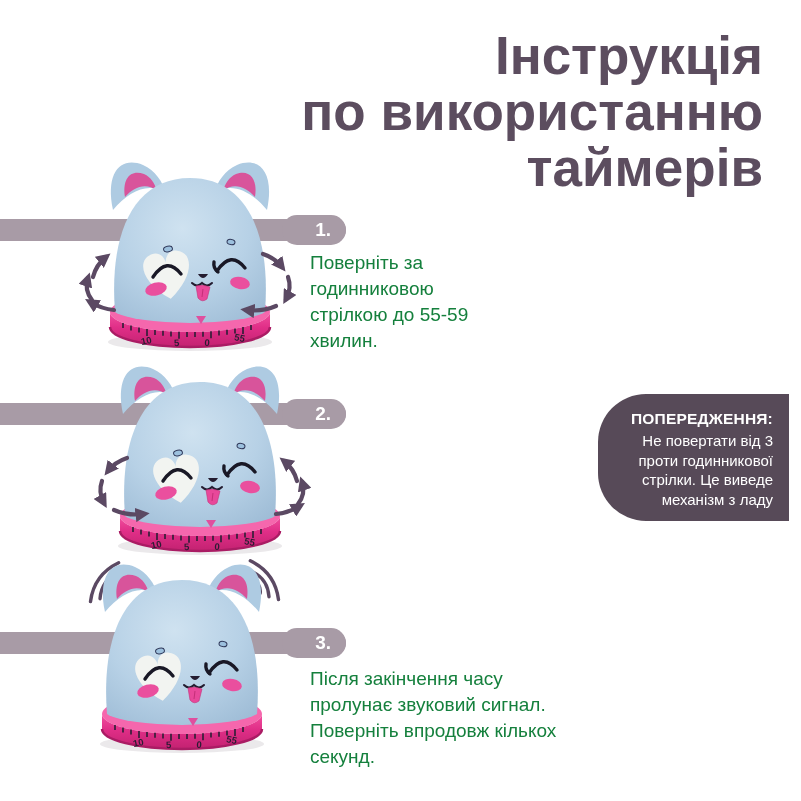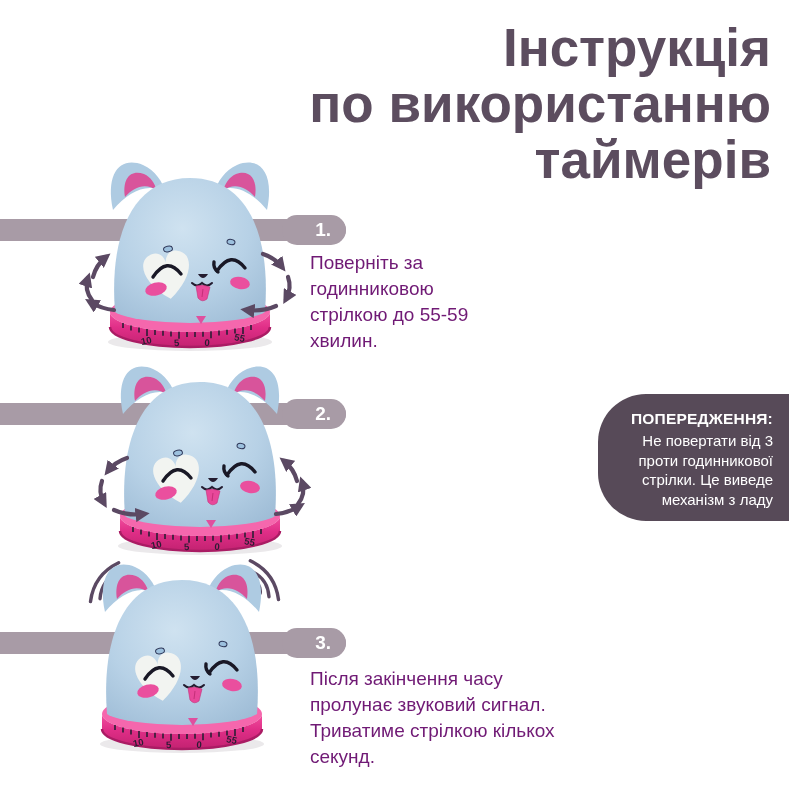--- a/index.html
+++ b/index.html
@@ -3,21 +3,21 @@
 <meta charset="utf-8">
 <style>
   html,body{margin:0;padding:0;}
   body{
     width:801px;height:801px;background:#ffffff;overflow:hidden;
     font-family:"Liberation Sans","DejaVu Sans",sans-serif;
   }
   .page{position:relative;width:801px;height:801px;background:#fff;}
 
   .title{
-    position:absolute;top:20px;right:30px;margin:0;
+    position:absolute;top:20px;right:30px;margin:8px;
     text-align:right;font-size:53px;line-height:56px;font-weight:800;
     color:#5c4d5f;white-space:pre-line;letter-spacing:0px;
   }
 
   .step-bar{
     position:absolute;left:0;width:346px;height:22px;
     background:#a89ba6;border-radius:0 12px 12px 0;z-index:1;
   }
   .step-pill{
     position:absolute;right:0;top:-4px;width:64px;height:30px;
@@ -31,21 +31,21 @@
   #bar2{top:403px;}
   #bar3{top:632px;}
 
   .cat{position:absolute;width:270px;height:205px;z-index:2;}
   #cat1{left:35px;top:150px;}
   #cat2{left:45px;top:354px;}
   #cat3{left:27px;top:552px;}
 
   .step-text{
     position:absolute;left:310px;margin:0;z-index:3;
-    color:#701a75;font-size:19px;line-height:26px;white-space:pre-wrap;
+    color:#15803d;font-size:19px;line-height:26px;white-space:pre-wrap;
     width:280px;
   }
   #text1{top:250px;}
   #text2{top:444px;}
   #text3{top:666px;}
 
   .warning{
     position:absolute;right:12px;top:394px;width:191px;height:127px;
     background:#574a58;border-radius:48px 0 0 48px;z-index:4;
     box-sizing:border-box;padding:16px 16px 0 28px;text-align:right;color:#fff;
@@ -181,16 +181,16 @@
     <span class="step-pill">
       <span class="step-num">3.</span>
     </span>
   </div>
   <svg class="cat" id="cat3" viewBox="-20 0 250 205">
     <use href="#sound-waves"></use>
     <use href="#cat-timer"></use>
   </svg>
   <p class="step-text" id="text3">Після закінчення часу
 пролунає звуковий сигнал.
-Триватиме стрілкою кількох
+Поверніть впродовж кількох
 секунд.</p>
 
 </div>
 
 </body></html>

